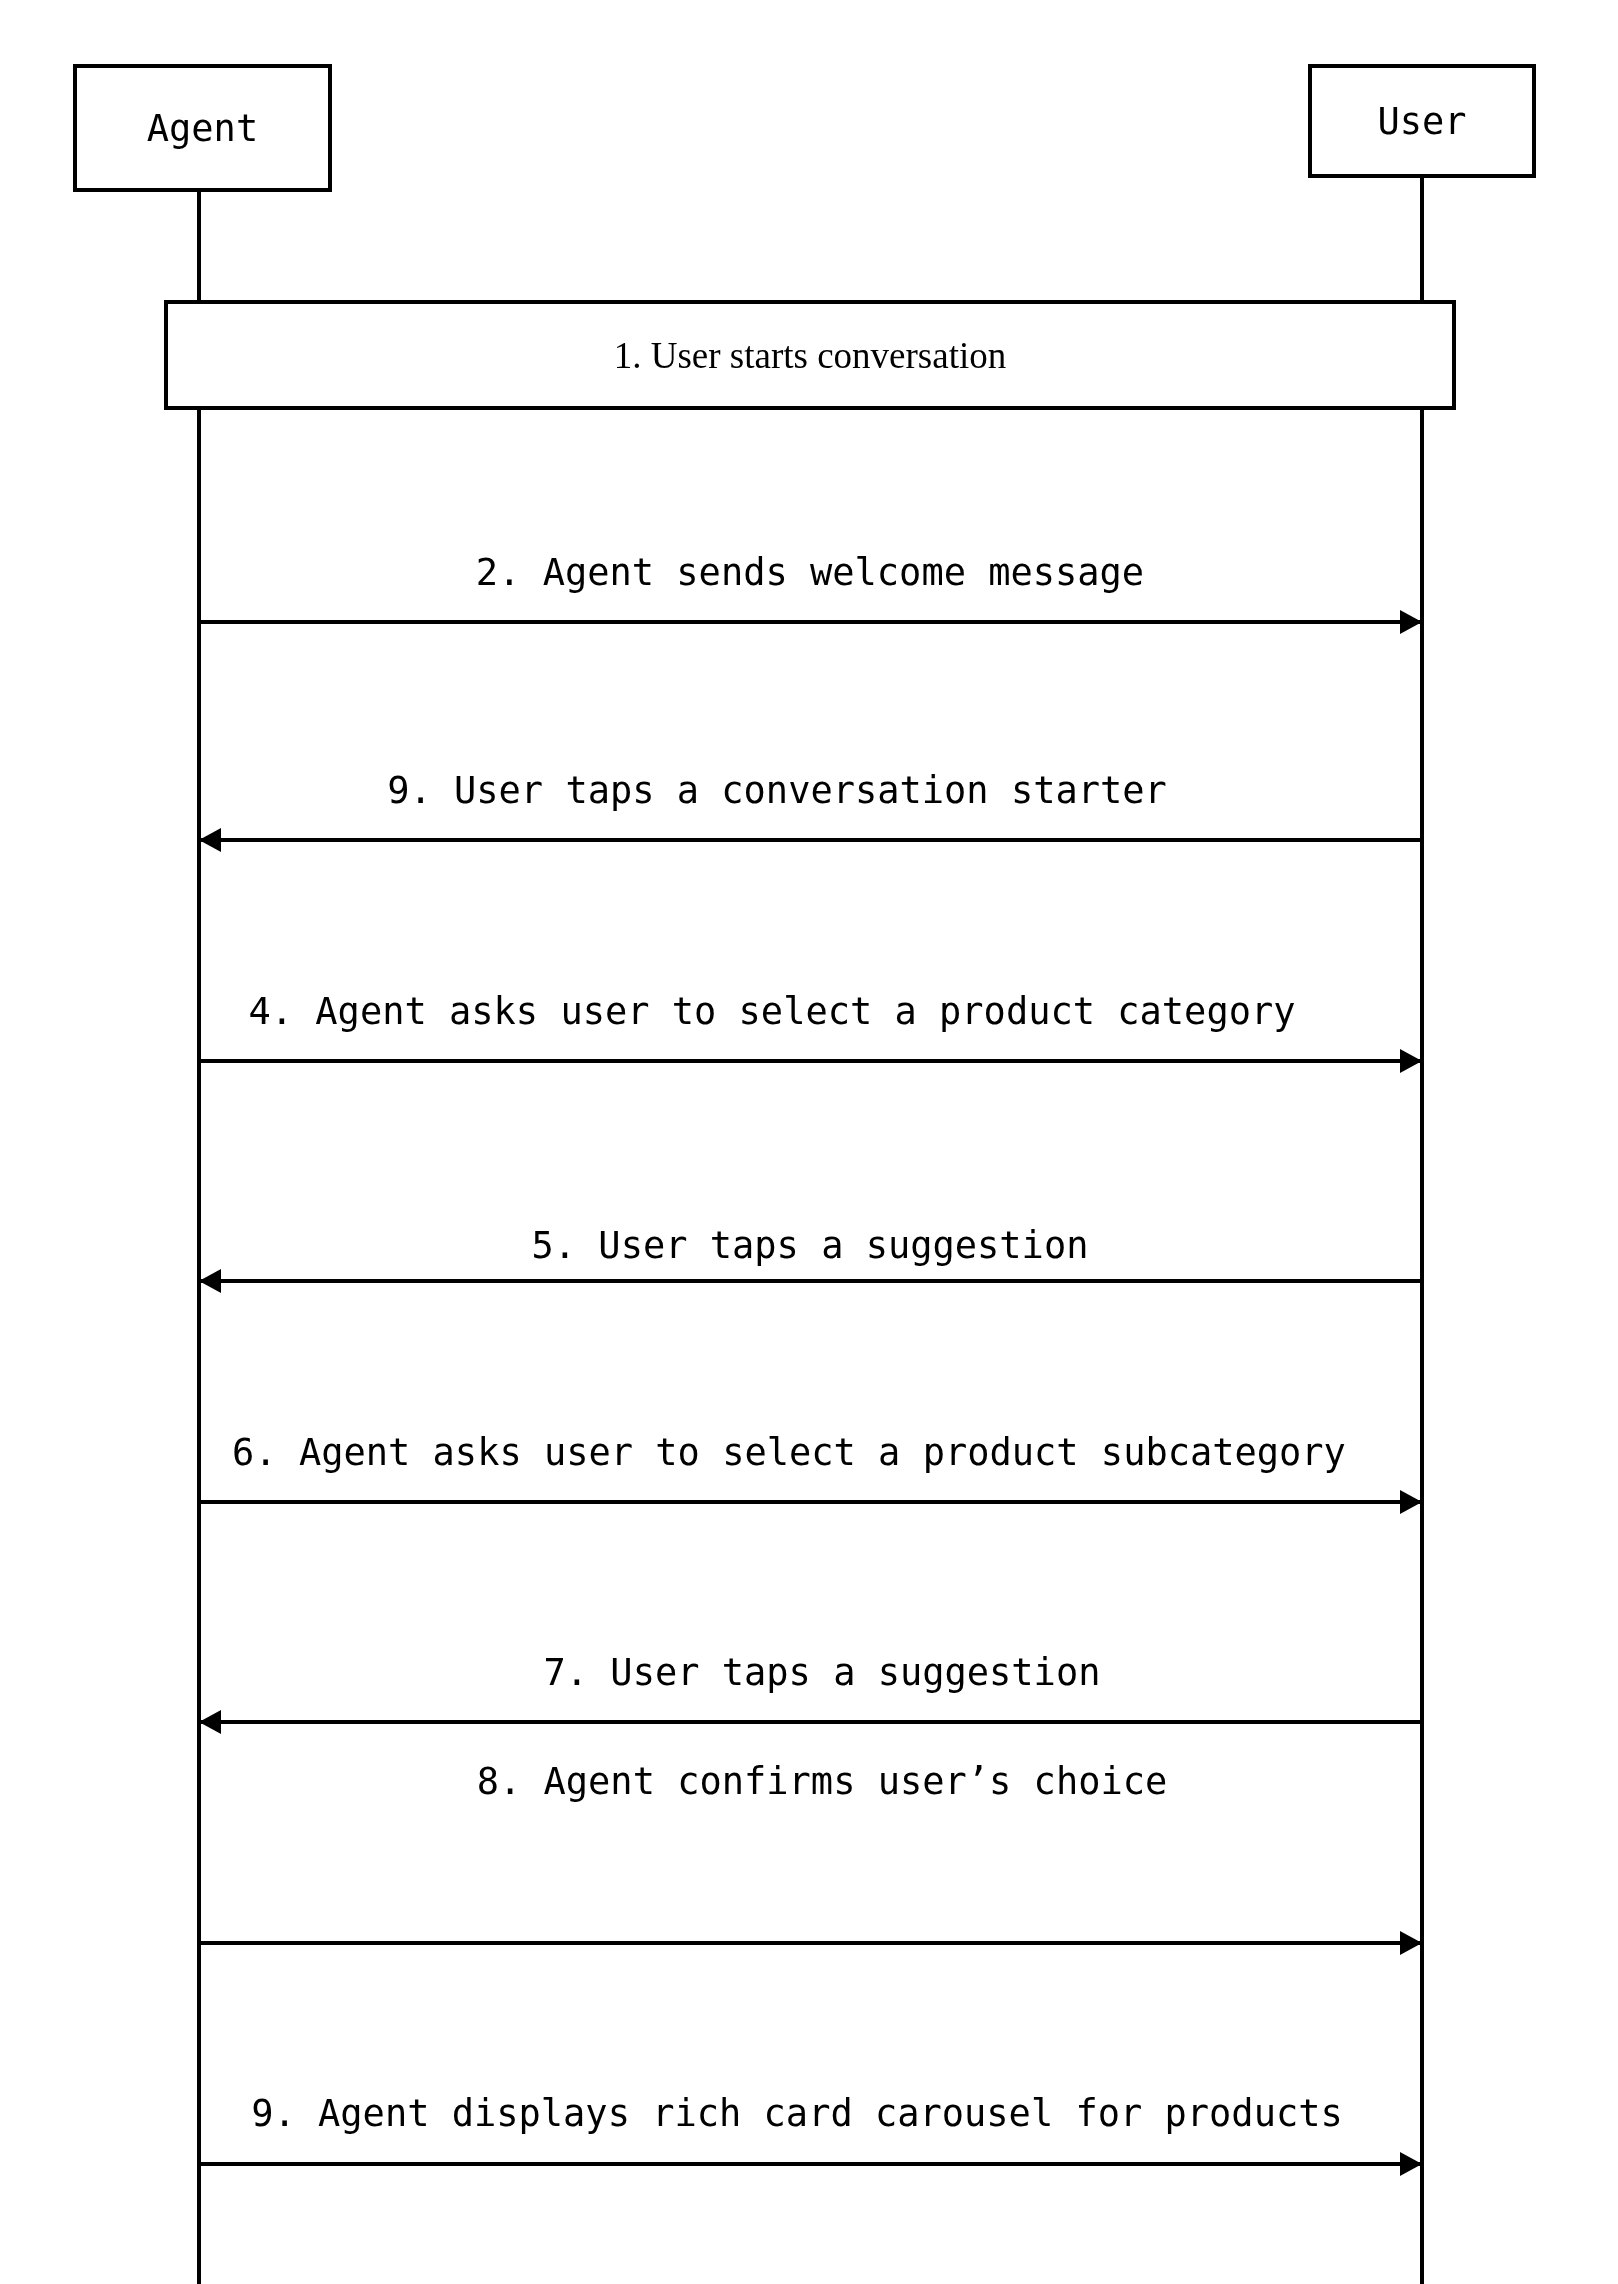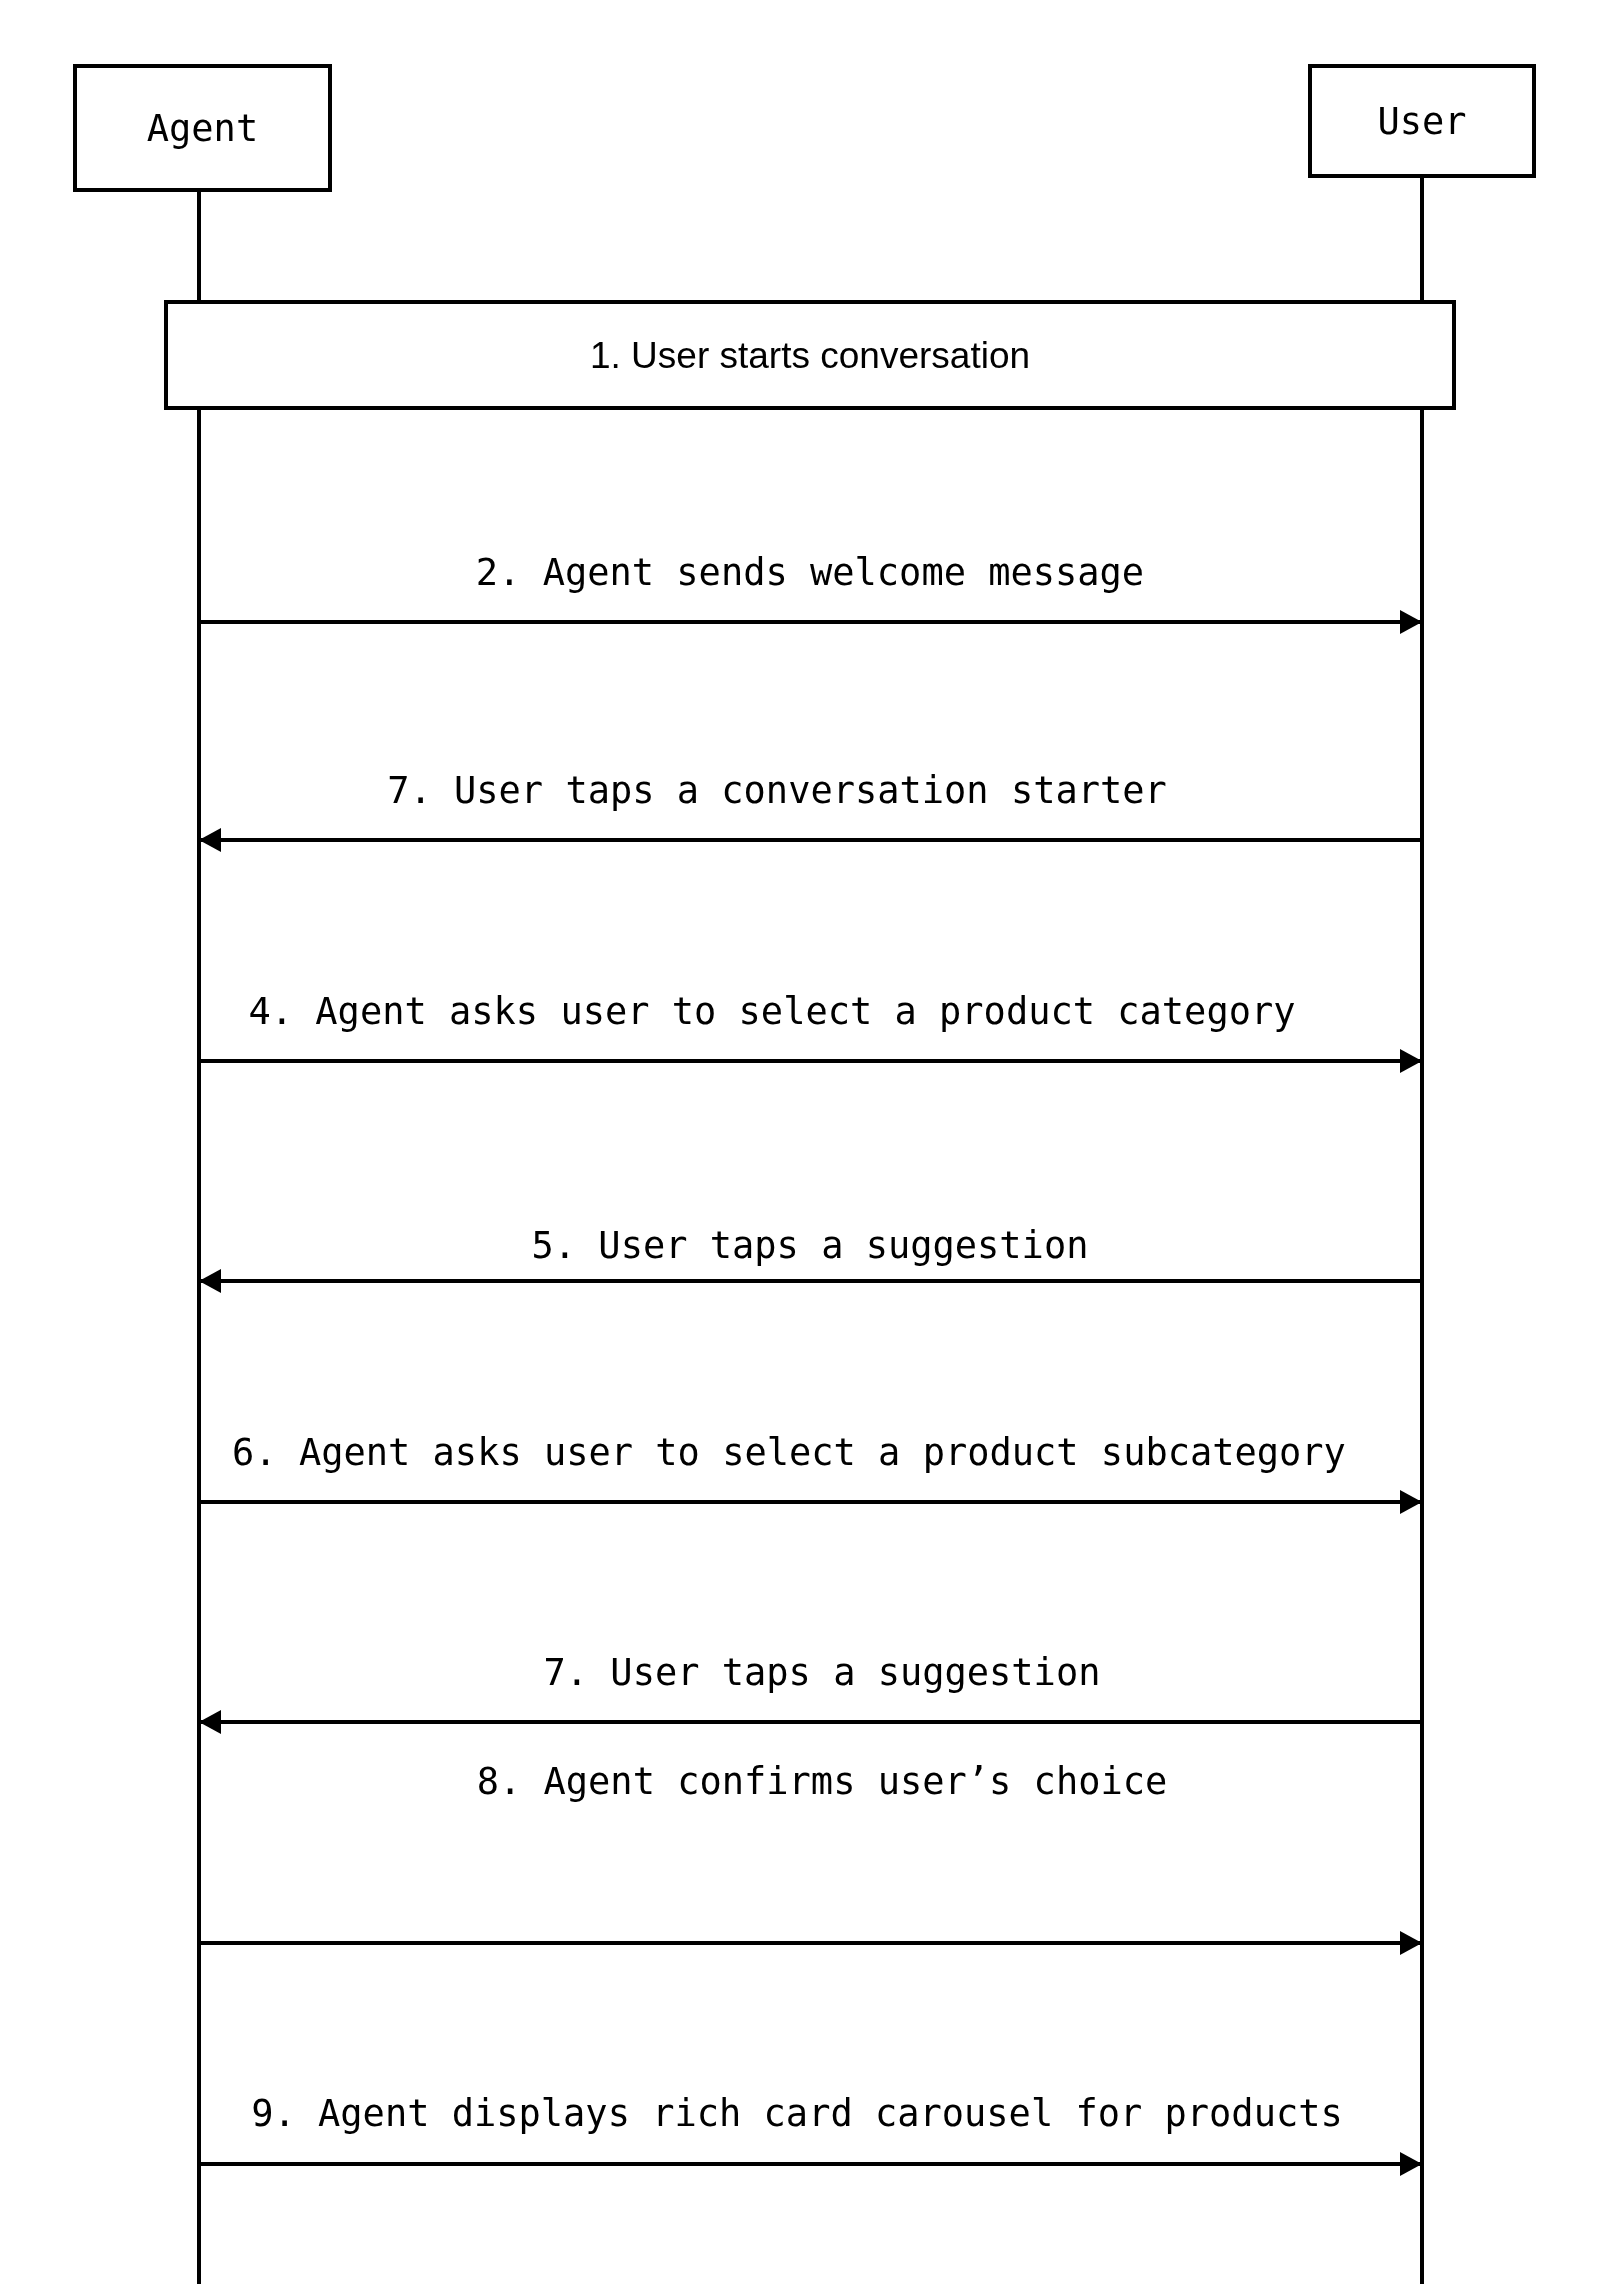--- a/index.html
+++ b/index.html
@@ -52,21 +52,21 @@
     position: absolute;
     box-sizing: border-box;
     border: 4.1px solid #000000;
     background: #ffffff;
     display: flex;
     align-items: center;
     justify-content: center;
     z-index: 4;
   }
   .note-label {
-    font-family: Liberation Sans, sans-serif;
+    font-family: Liberation Serif, serif;
     font-size: 37px;
     line-height: 1;
     color: #000000;
     white-space: nowrap;
   }
 
   
   .message {
     position: absolute;
     z-index: 3;
@@ -133,21 +133,21 @@
   <div id="message-layer">
       <div class="message" style="left: 0px; top: 620px; width: 1619px; height: 4.1px;">
         <div class="message-line" style="left: 199px; width: 1223px;"></div>
         <div class="arrowhead right" style="left: 1400px;"></div>
       </div>
       <div class="message-label" style="left: 810px; top: 548px;">2. Agent sends welcome message</div>
       <div class="message" style="left: 0px; top: 838px; width: 1619px; height: 4.1px;">
         <div class="message-line" style="left: 199px; width: 1223px;"></div>
         <div class="arrowhead left" style="left: 199px;"></div>
       </div>
-      <div class="message-label" style="left: 777px; top: 766px;">7. User taps a conversation starter</div>
+      <div class="message-label" style="left: 777px; top: 766px;">9. User taps a conversation starter</div>
       <div class="message" style="left: 0px; top: 1059px; width: 1619px; height: 4.1px;">
         <div class="message-line" style="left: 199px; width: 1223px;"></div>
         <div class="arrowhead right" style="left: 1400px;"></div>
       </div>
       <div class="message-label" style="left: 772px; top: 987px;">4. Agent asks user to select a product category</div>
       <div class="message" style="left: 0px; top: 1279px; width: 1619px; height: 4.1px;">
         <div class="message-line" style="left: 199px; width: 1223px;"></div>
         <div class="arrowhead left" style="left: 199px;"></div>
       </div>
       <div class="message-label" style="left: 810px; top: 1221px;">5. User taps a suggestion</div>

